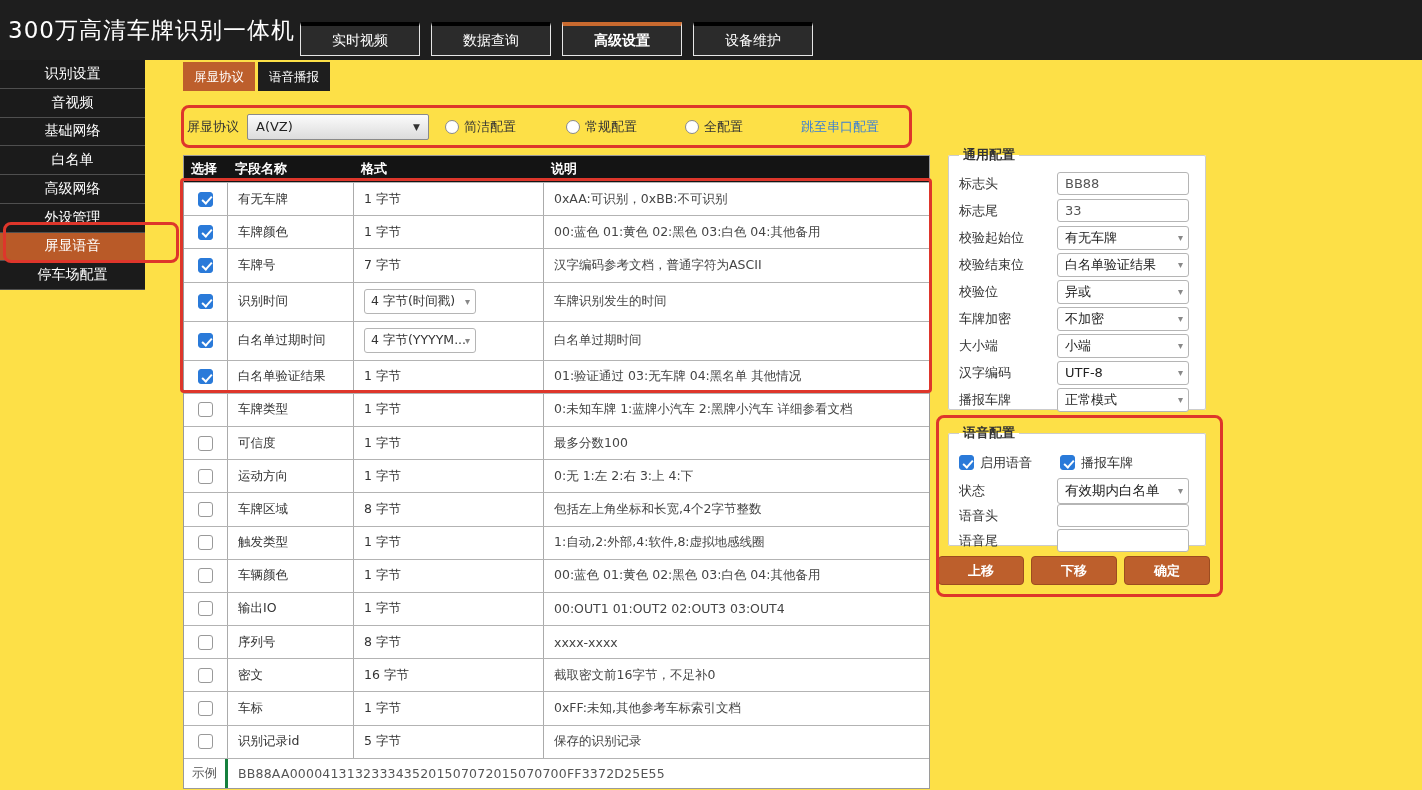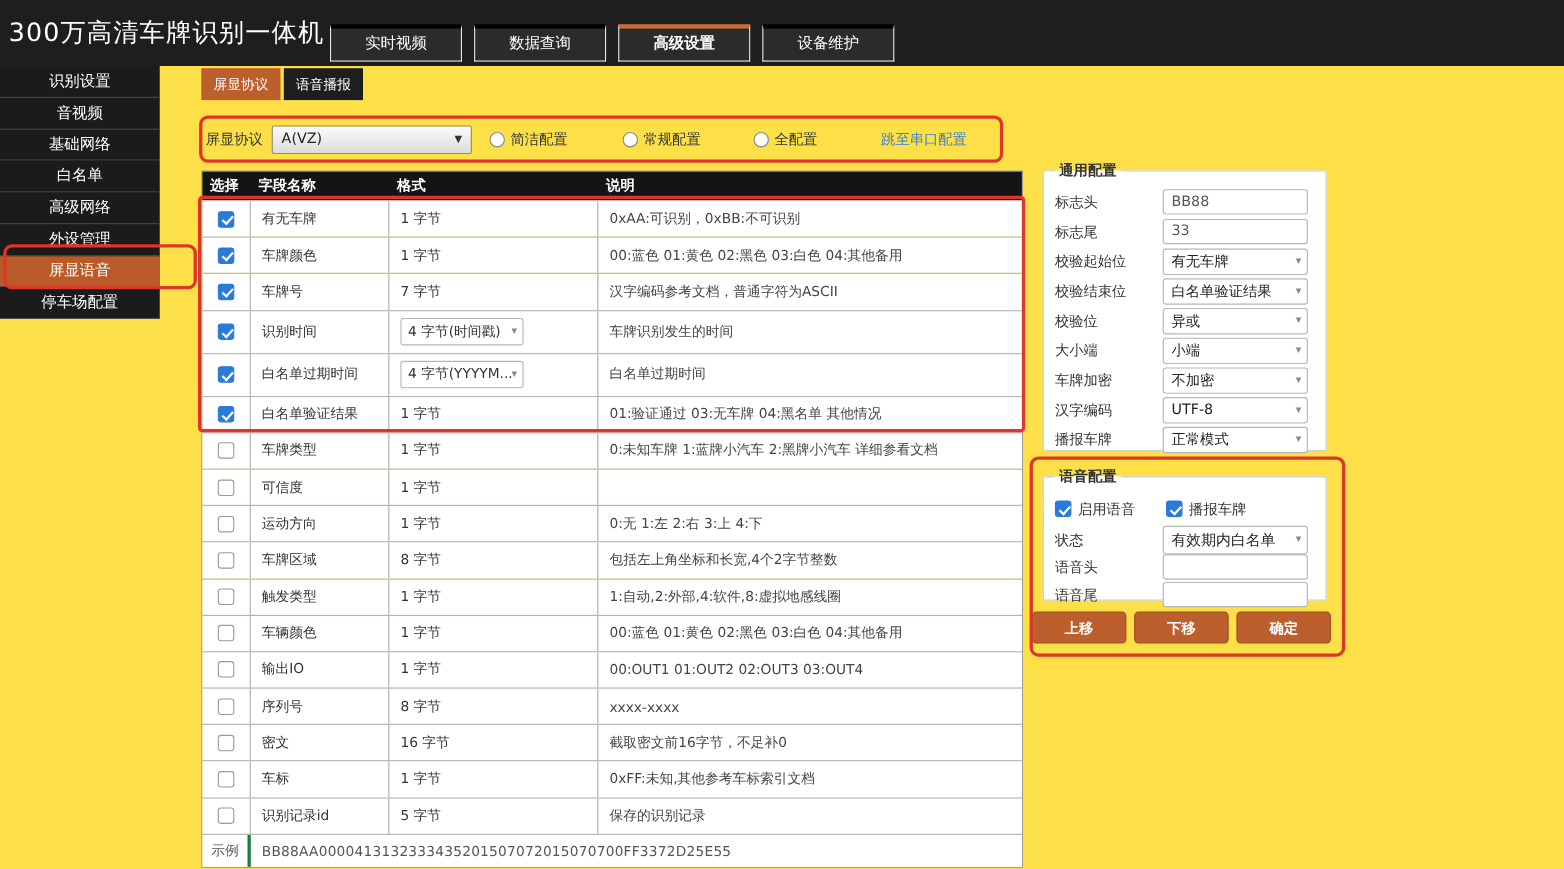--- a/index.html
+++ b/index.html
@@ -235,20 +235,21 @@
         </div>
 
         <div class="trow">
           <div class="c0">
             <span class="cb"></span>
           </div>
           <div class="c1">可信度</div>
           <div class="c2">
             <span class="fmt">1 字节</span>
           </div>
+          <div class="c3">最多分数100</div>
         </div>
 
         <div class="trow">
           <div class="c0">
             <span class="cb"></span>
           </div>
           <div class="c1">运动方向</div>
           <div class="c2">
             <span class="fmt">1 字节</span>
           </div>
@@ -382,30 +383,30 @@
         </div>
 
         <div class="frow">
           <div class="flabel">校验位</div>
           <div class="ctl select">
             <span>异或</span>
           </div>
         </div>
 
         <div class="frow">
+          <div class="flabel">车牌加密</div>
+          <div class="ctl select">
+            <span>不加密</span>
+          </div>
+        </div>
+
+        <div class="frow">
           <div class="flabel">大小端</div>
           <div class="ctl select">
             <span>小端</span>
-          </div>
-        </div>
-
-        <div class="frow">
-          <div class="flabel">车牌加密</div>
-          <div class="ctl select">
-            <span>不加密</span>
           </div>
         </div>
 
         <div class="frow">
           <div class="flabel">汉字编码</div>
           <div class="ctl select">
             <span>UTF-8</span>
           </div>
         </div>
 

